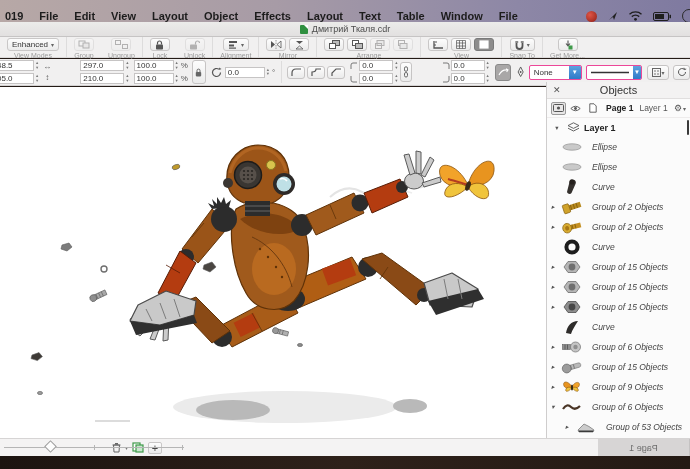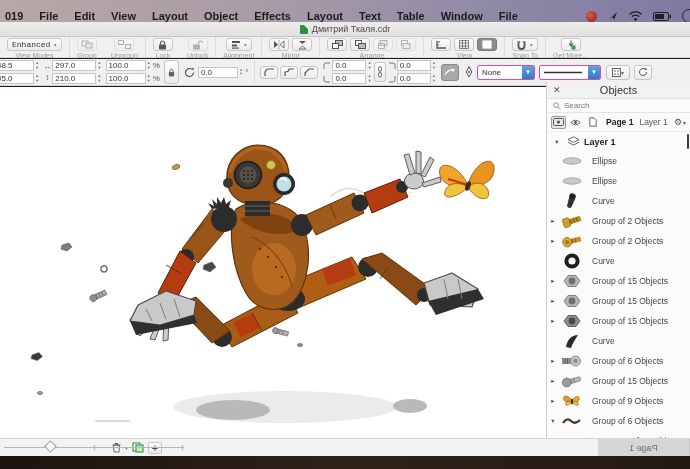--- a/index.html
+++ b/index.html
@@ -29,27 +29,27 @@
   .tgroup { display:flex; flex-direction:column; align-items:center; padding:1px 7px 0 7px; height:100%; }
   .tgroup.sep { border-left:1px solid #dddcdc; }
   .trow { display:flex; gap:3px; align-items:center; }
   .tlabel { font-size:7px; color:#9a9a9a; margin-top:1px; white-space:nowrap; }
   .tbtn { min-width:20px; height:13px; border:1px solid #c9c7c7; border-radius:3px;
     background:linear-gradient(#fdfdfd,#ebebeb); display:flex; align-items:center; justify-content:center; padding:0 2px; }
   .tbtn.disabled { opacity:.4; }
   .tbtn.active { background:#8d8c8c; border-color:#7a7a7a; }
   .tbtn.active svg * { stroke:#fff !important; fill:#fff !important; }
   .tdrop { height:13px; border:1px solid #c9c7c7; border-radius:3px; background:linear-gradient(#fdfdfd,#ebebeb);
-    display:flex; align-items:center; gap:3px; font-size:8px; padding:0 4px; color:#333;font-family:Liberation Mono, monospace; }
+    display:flex; align-items:center; gap:3px; font-size:8px; padding:0 4px; color:#333; }
   .caret { font-size:6px; color:#666; }
 
   
   .propbar { position:absolute; top:59px; left:0; width:690px; height:27px;
     background:#f1f0f0; border-bottom:1px solid #d4d2d2; display:flex; align-items:center; padding-left:0; }
-  .pcol { display:flex; flex-direction:column; gap:2px; }
+  .pcol { display:flex; flex-direction:column; gap:2px;margin-left:28px; }
   .prow { display:flex; align-items:center; gap:1px; }
   .pfield { width:40px; height:11px; border:1px solid #c6c4c4; background:#fff; font-size:8px;
     color:#333; padding:0 2px; font-family:"Liberation Sans",sans-serif; }
   .pfield.w44 { width:44px; } .pfield.w34 { width:34px; }
   .pstep { display:flex; flex-direction:column; font-size:4.5px; line-height:4.5px; color:#777; padding:0 1px; }
   .psym { font-size:8px; color:#555; width:10px; text-align:center; }
   .punit { font-size:8px; color:#555; padding:0 1px; }
   .pbtn { width:15px; height:24px; border:1px solid #c6c4c4; border-radius:3px;
     background:linear-gradient(#fdfdfd,#ebebeb); display:flex; align-items:center; justify-content:center; }
   .pbtn.small { height:13px; width:18px; }
@@ -79,21 +79,21 @@
     display:flex; align-items:center; justify-content:center; }
   .pc-btn.selected { border-color:#9a9a9a; background:#e8e7e7; }
   .pc-page { font-size:8.5px; font-weight:bold; color:#222; margin-left:4px; }
   .pc-layer { font-size:8.5px; color:#555; margin-left:4px; }
   .pc-gear { margin-left:auto; font-size:9px; color:#555; display:flex; align-items:center; gap:1px; }
 
   .layer-row { height:19px; display:flex; align-items:center; gap:4px; padding-left:4px; position:relative; }
   .layer-row .name { font-size:9px; font-weight:bold; color:#222; }
   .scroll-thumb { position:absolute; right:1px; top:2px; width:2.5px; height:15px; background:#3a3a3a; border-radius:2px; }
 
-  .obj-row { height:20px; display:flex; align-items:center; }
+  .obj-row { height:20px; display:flex; align-items:center;font-style:italic; }
   .obj-arrow { width:12px; text-align:center; font-size:6.5px; color:#555; flex:none; }
   .obj-thumb { width:26px; height:16px; display:flex; align-items:center; justify-content:center; flex:none; }
   .obj-label { font-size:8.5px; color:#444; margin-left:7px; white-space:nowrap; }
   .obj-row.indent1 { padding-left:14px; }
 
   
   .statusbar { position:absolute; top:438px; left:0; width:690px; height:18px;
     background:#f4f3f3; border-top:1px solid #d6d4d4; display:flex; align-items:center; }
   .zoom-slider { position:relative; width:180px; height:100%; margin-left:4px; }
   .zoom-track { position:absolute; top:8px; left:0; right:0; height:1px; background:#b5b5b5; }
@@ -653,27 +653,20 @@
       <line x1="245" y1="124" x2="270" y2="124" stroke="#565656" stroke-width="1.4"></line>
     </g>
   </svg>
 </div>
 
 <div class="panel">
   <div class="panel-header">
     <span class="panel-close">✕</span>
     <span class="panel-title">Objects</span>
   </div>
-  <div class="panel-search">
-    <svg width="8" height="8" viewBox="0 0 8 8">
-        <circle cx="3.2" cy="3.2" r="2.4" fill="none" stroke="#999" stroke-width="1"></circle>
-        <line x1="5" y1="5" x2="7.4" y2="7.4" stroke="#999" stroke-width="1"></line>
-      </svg>
-    <input placeholder="Search" style="">
-  </div>
   <div class="panel-controls">
     <div class="pc-btn selected">
       <svg width="11" height="8" viewBox="0 0 11 8">
           <rect x="0.5" y="0.5" width="10" height="7" rx="1" fill="none" stroke="#555"></rect>
           <circle cx="5.5" cy="4" r="1.6" fill="#555"></circle>
         </svg>
     </div>
     <div class="pc-btn">
       <svg width="11" height="7" viewBox="0 0 11 7">
           <path d="M0.8 3.5 Q5.5 -1 10.2 3.5 Q5.5 8 0.8 3.5 Z" fill="none" stroke="#555" stroke-width="0.9"></path>

